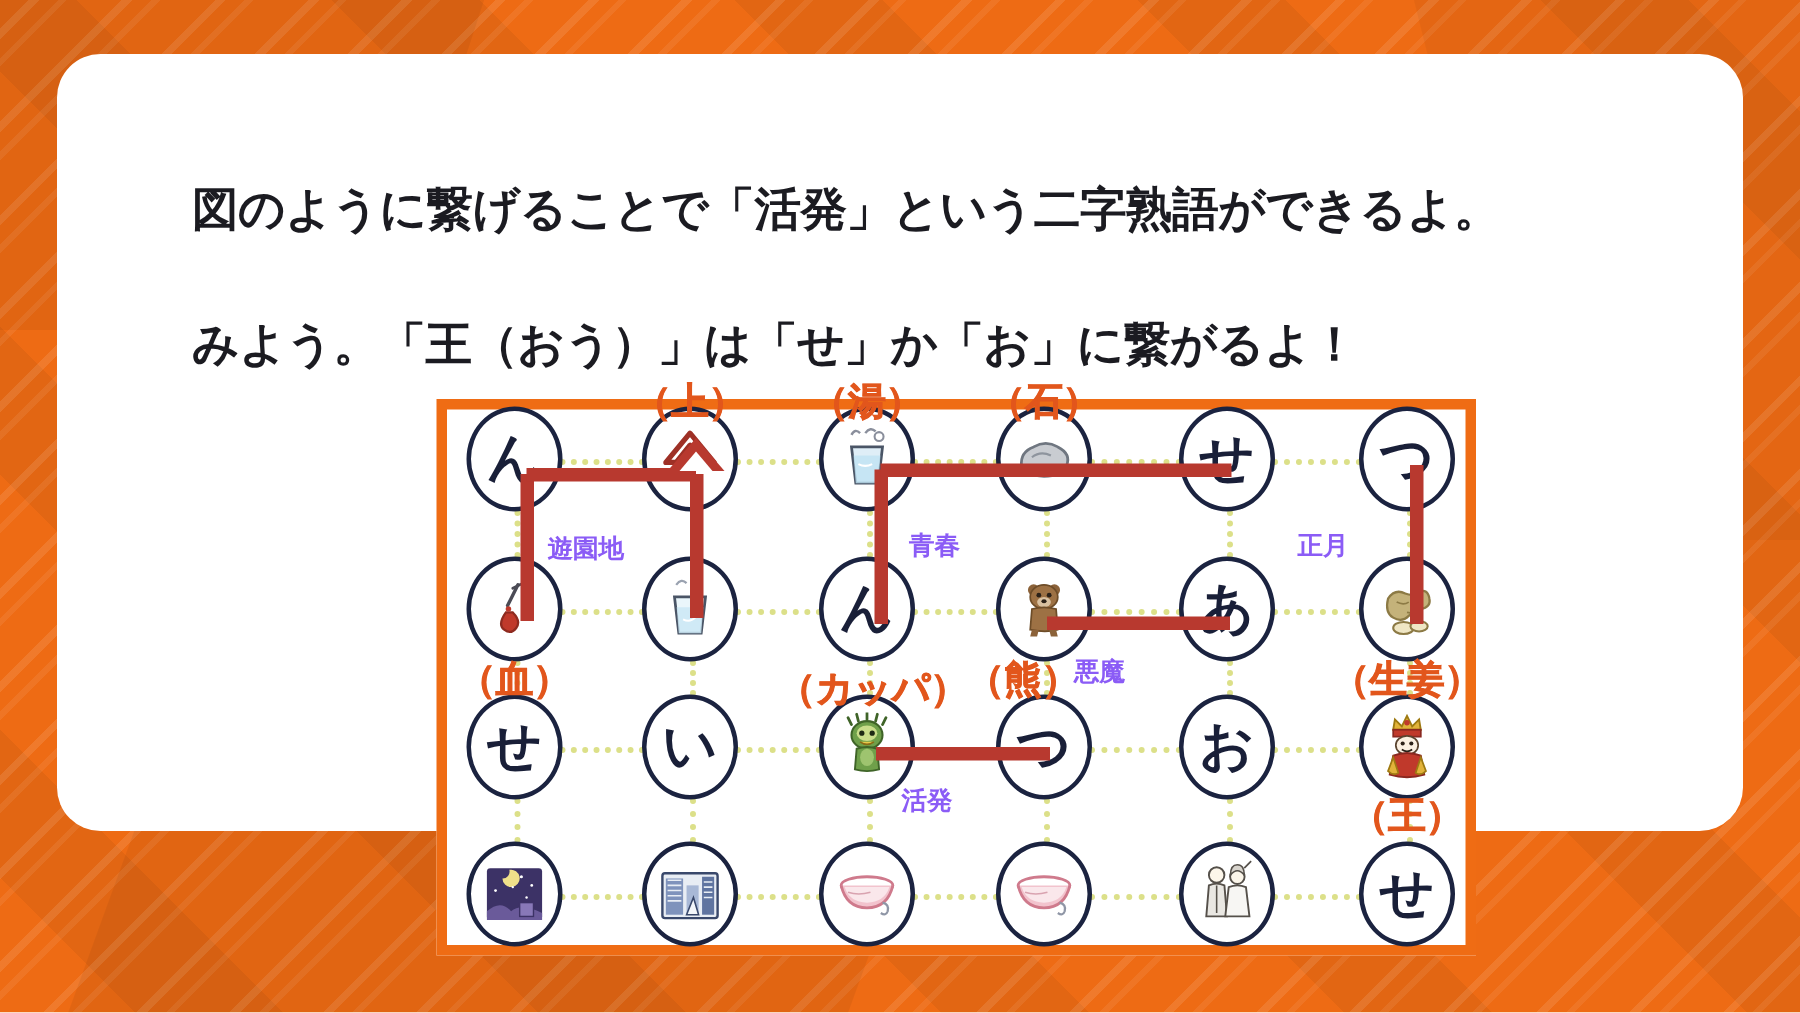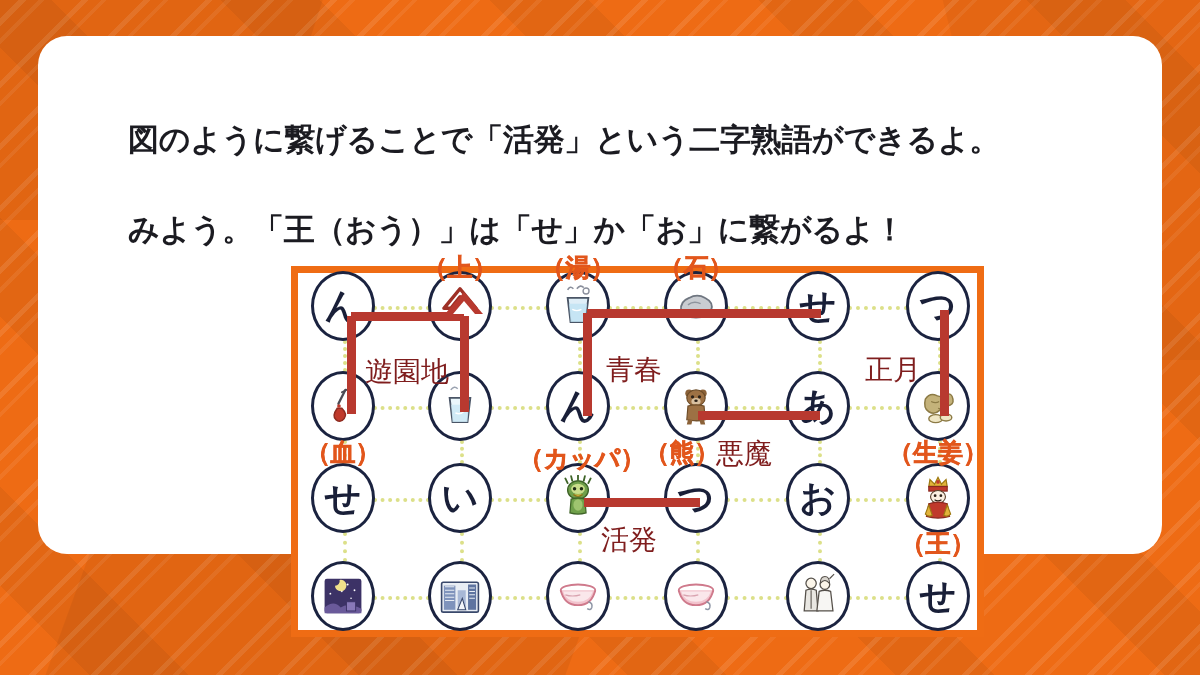--- a/index.html
+++ b/index.html
@@ -184,23 +184,23 @@
     line-height: 1;
     white-space: nowrap;
     z-index: 9;
     font-family: "DejaVu Sans", "Liberation Sans", sans-serif;
     -webkit-text-stroke: 0.6px #e2561c;
   }
   .note.center { transform: translateX(-50%); }
 
   .word {
     position: absolute;
-    color: #7f1d1d;
-    font-weight: normal;
-    font-size: 28px;
+    color: #8b5cf6;
+    font-weight: bold;
+    font-size: 17px;
     line-height: 1;
     white-space: nowrap;
     z-index: 9;
     font-family: "DejaVu Sans", "Liberation Sans", sans-serif;
   }
 </style>
 </head>
 <body>
 
 <div id="stage">

